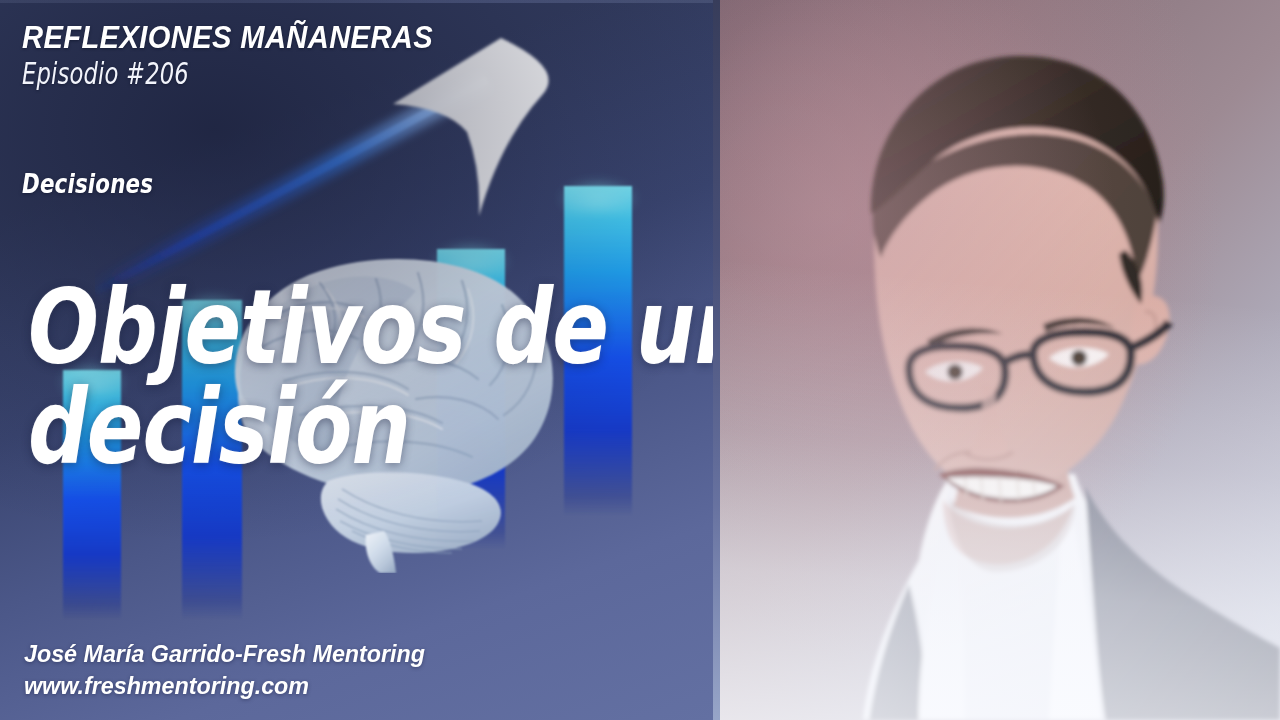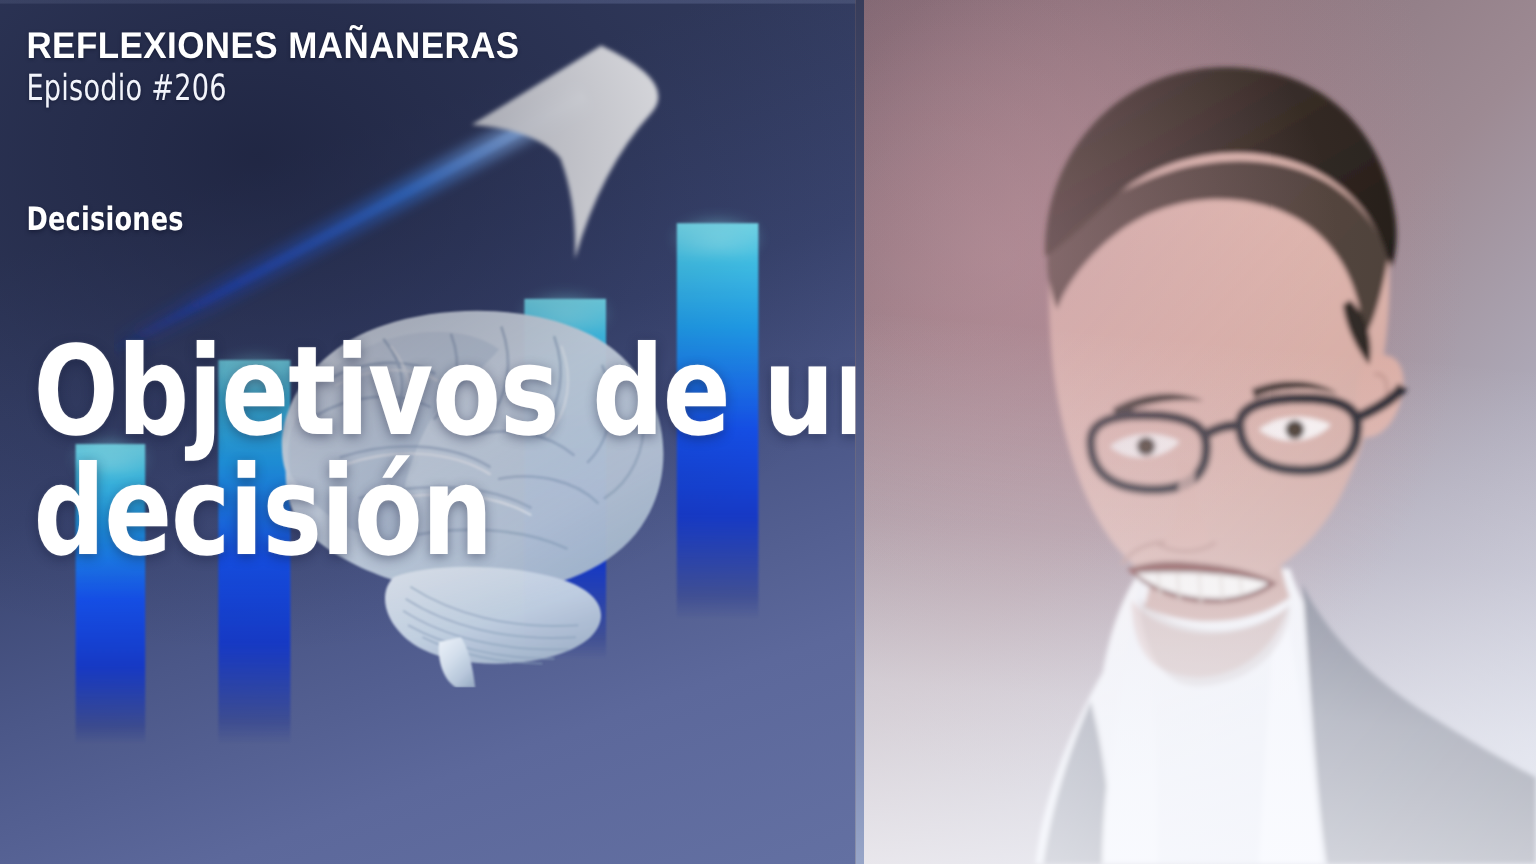--- a/index.html
+++ b/index.html
@@ -15,20 +15,21 @@
     width:1280px; height:720px;
     overflow:hidden;
   }
 
   
   .left-panel{
     position:absolute; left:0; top:0; width:713px; height:720px;
     overflow:hidden;
     background:
       linear-gradient(160deg,#323b5e 0%, #323b5e 22%, #3a4570 45%, #4b5788 62%, #5c689b 80%, #6370a2 100%);
+    font-style: italic;
   }
   .left-vig{
     position:absolute; inset:0;
     background:radial-gradient(ellipse 110% 80% at 30% 18%, rgba(18,22,46,.55) 0%, rgba(18,22,46,.15) 45%, rgba(18,22,46,0) 72%);
     pointer-events:none;
   }
   .top-edge{
     position:absolute; left:0; top:0; width:713px; height:3px;
     background:linear-gradient(90deg,#4a5478,#55608a 60%,#4a5478);
     opacity:.85;
@@ -251,20 +252,24 @@
 
     <div class="kicker">REFLEXIONES MAÑANERAS</div>
     <div class="episode">Episodio #206</div>
     <div class="topic">Decisiones</div>
 
     <div class="title">
       <span class="l">Objetivos de una</span>
       <span class="l">decisión</span>
     </div>
 
+    <div class="footer">
+      <div>José María Garrido-Fresh Mentoring</div>
+      <div>www.freshmentoring.com</div>
+    </div>
   </div>
 
   <div class="right-panel">
     <div class="rp-top-edge"></div>
 
     <div class="portrait">
       <svg width="567" height="720" viewBox="0 0 567 720" preserveAspectRatio="xMidYMid slice">
         <defs>
           <linearGradient id="bgp" x1="0.1" y1="0" x2="0.9" y2="1">
             <stop offset="0%" stop-color="#6f5c68"></stop>

